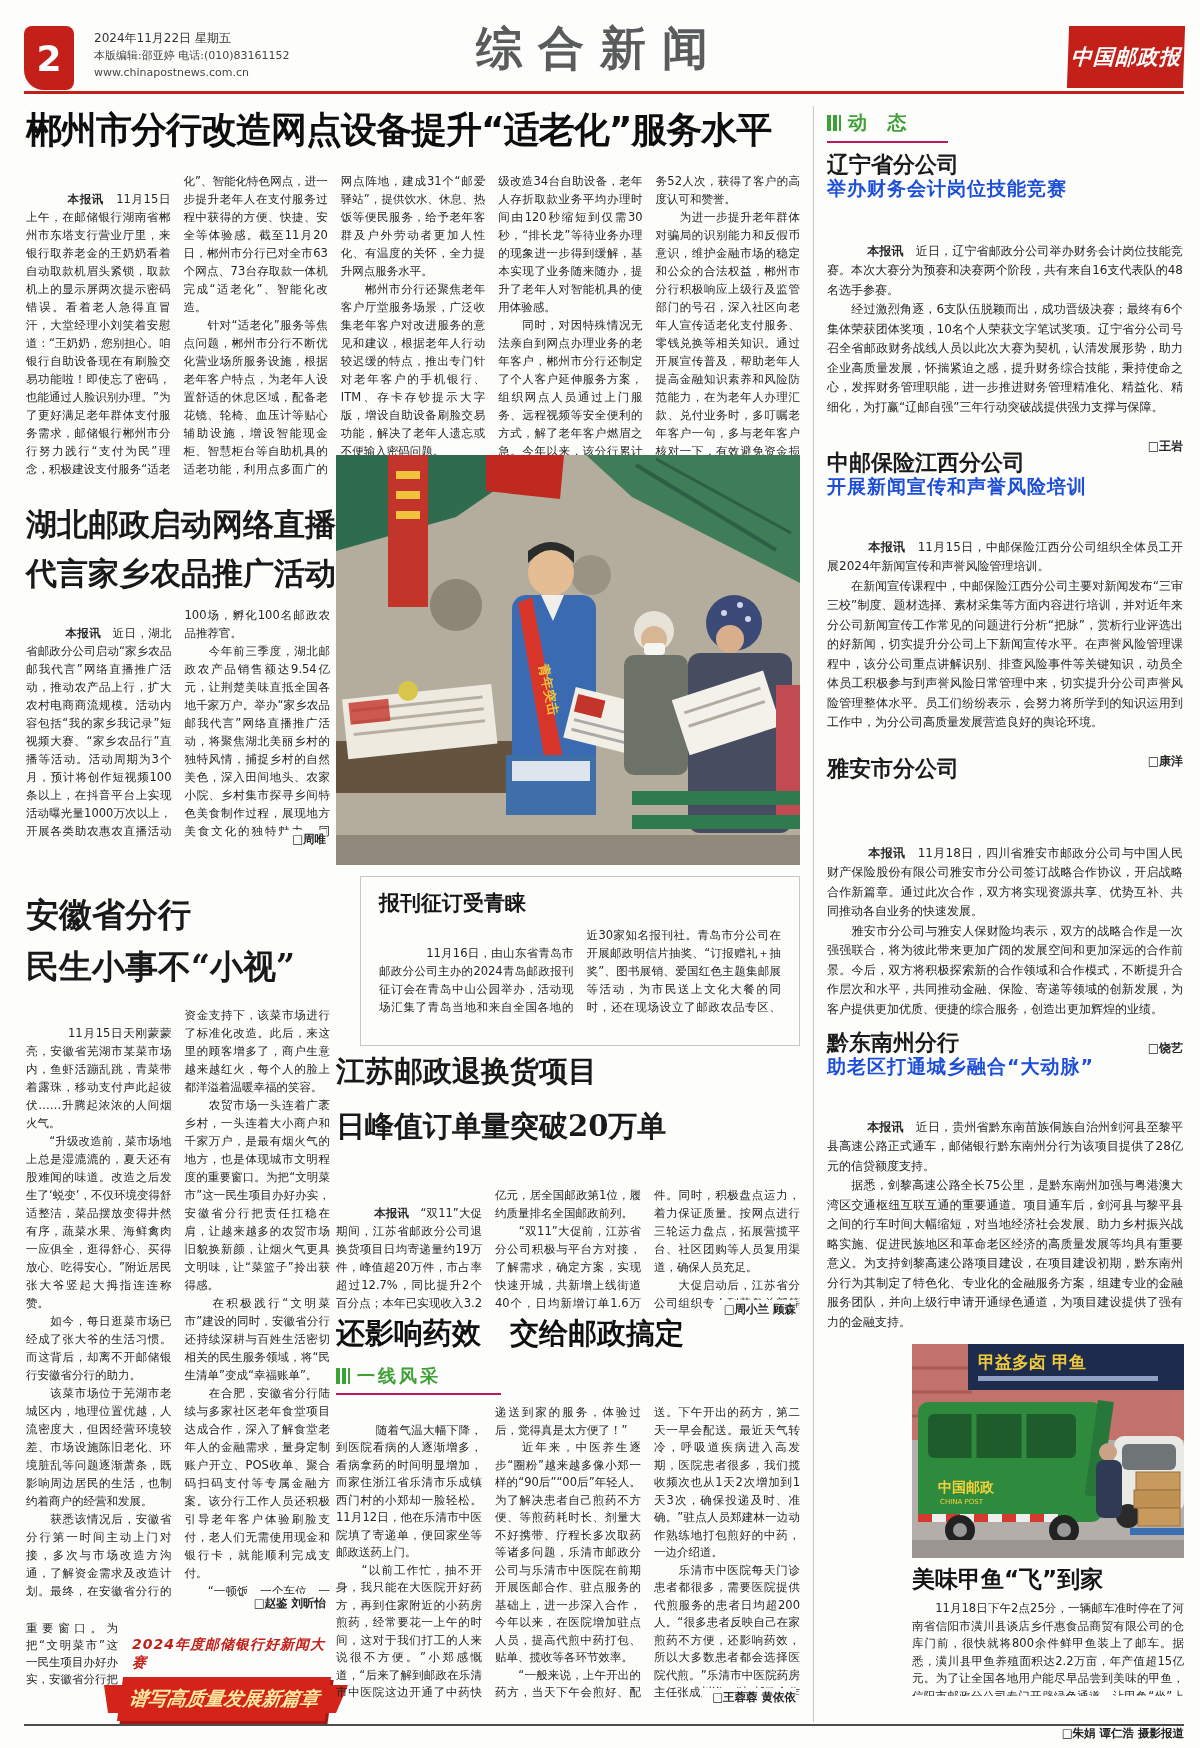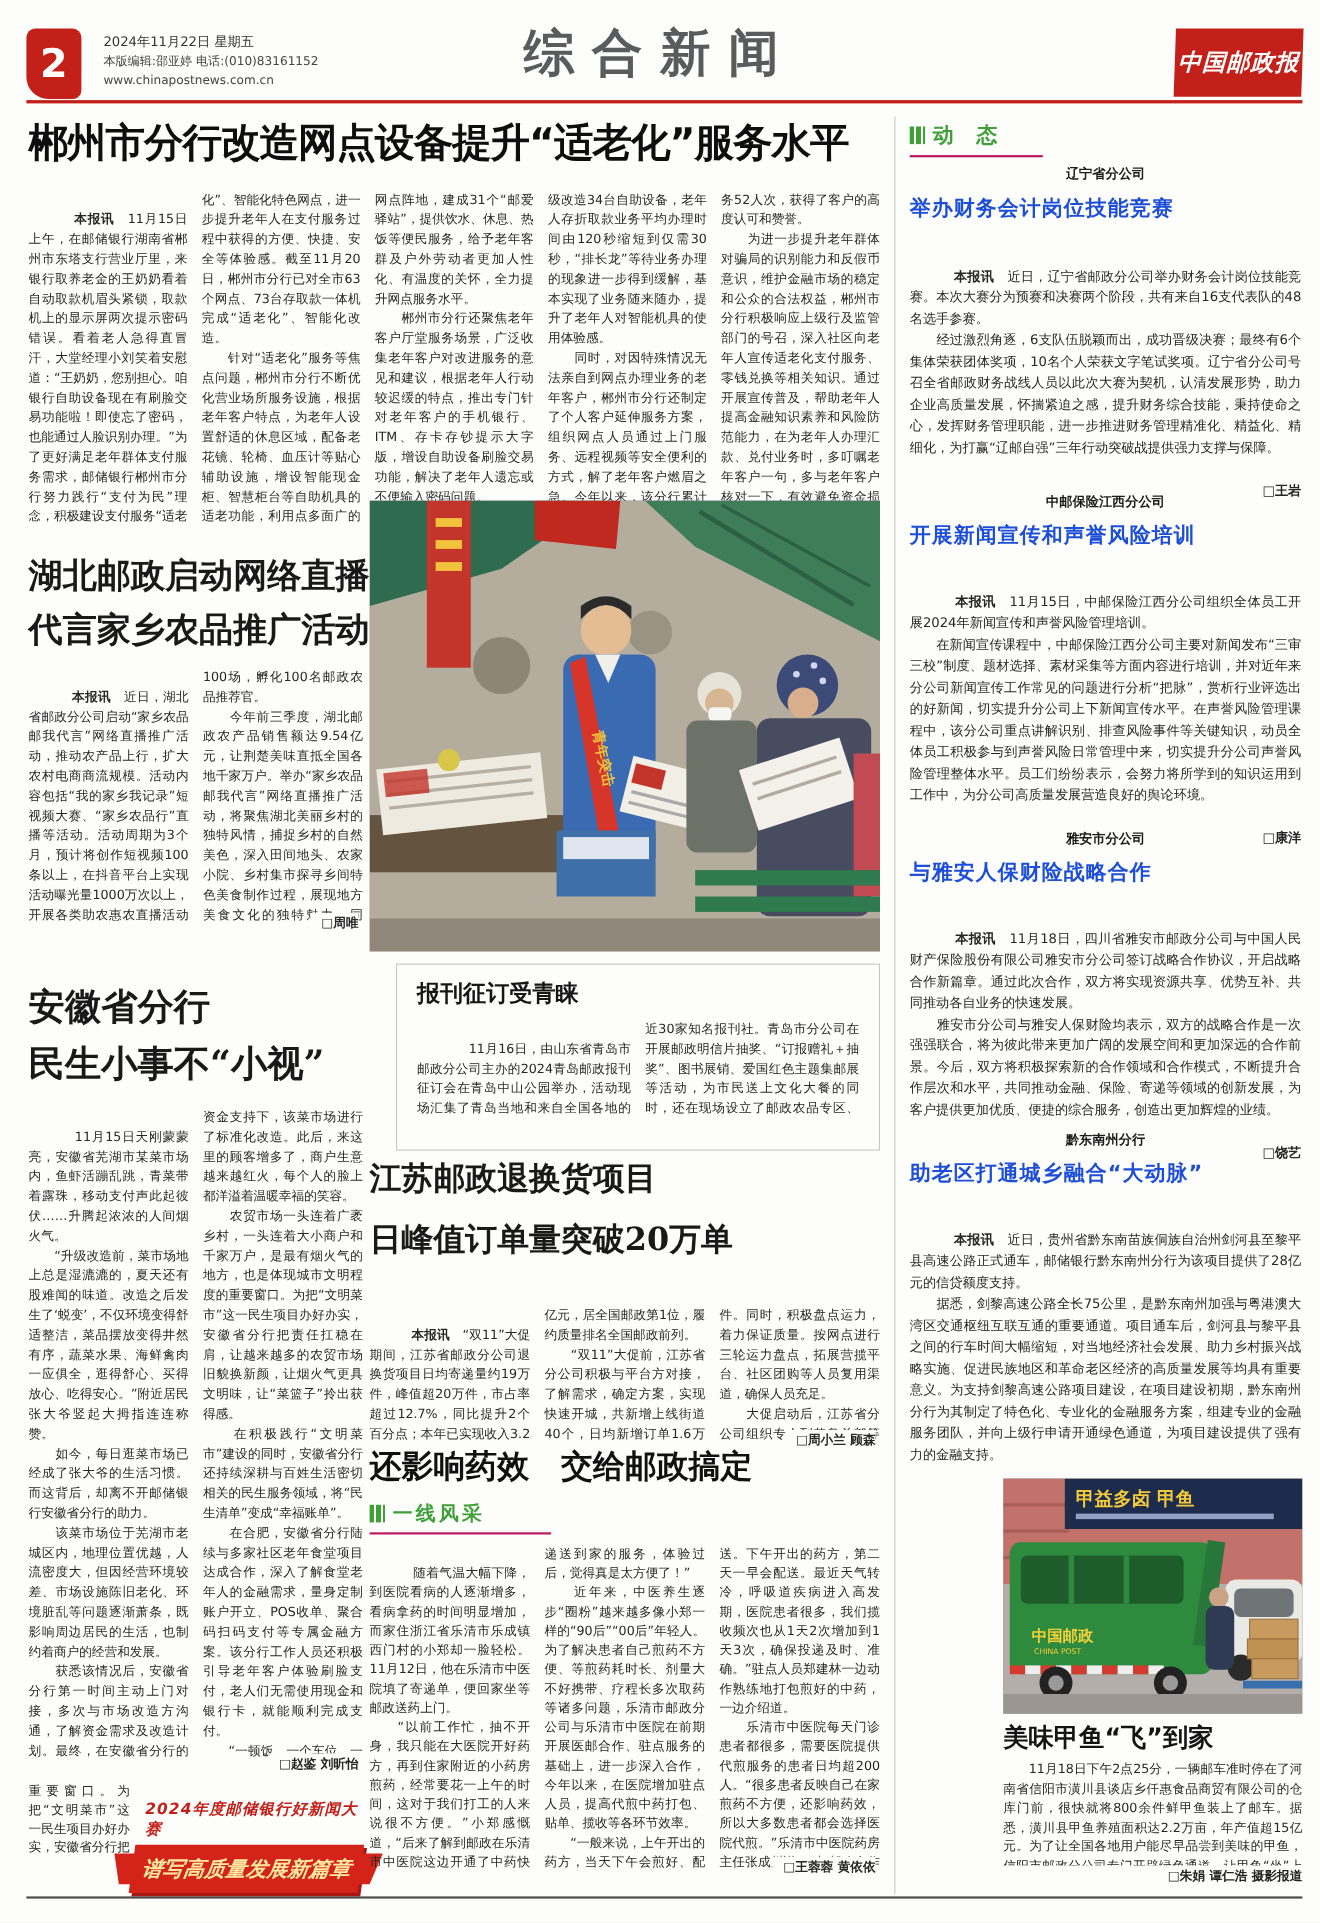--- a/index.html
+++ b/index.html
@@ -24,39 +24,39 @@
 
   
   .bt{font-size:11.5px;line-height:18px;text-align:justify;white-space:pre-wrap;
       overflow:hidden;color:#262626;}
   .cols2{column-count:2;column-gap:13px;}
   .cols3{column-count:3;column-gap:13px;}
   .cols5{column-count:5;column-gap:13px;}
   .lead{font-weight:bold;}
   .byline-abs{position:absolute;right:4px;bottom:0;background:#fdfdfc;font-weight:bold;
       font-size:11.5px;padding-left:10px;line-height:18px;}
-  .byline-line{font-weight:bold;font-size:11.5px;text-align:right;}
+  .byline-line{font-weight:bold;font-size:11.5px;text-align:right;margin-top:28px;}
 
   
   .h-main{left:26px;top:106px;width:774px;font-size:36px;font-weight:900;color:#0e0e0e;
       letter-spacing:-1px;white-space:nowrap;}
   .h-serif{font-family:"DejaVu Serif",serif;font-weight:bold;color:#191919;}
   .h-hubei{left:26px;top:500px;font-size:31px;line-height:49px;text-align:center;}
   .h-anhui{left:26px;top:889px;font-size:33px;line-height:52px;}
   .h-js{left:336px;top:1044px;font-size:29px;line-height:55px;}
   .h-qy{left:336px;top:1314px;font-size:29px;font-weight:800;color:#101010;}
 
   
   .gtag{display:inline-block;border-bottom:2px solid #be185d;padding:0 34px 5px 0;}
   .gtag .blk{display:inline-block;width:14px;height:16px;vertical-align:-2px;margin-right:7px;
       background:linear-gradient(90deg,#3fa037 0 4px,#fdfdfc 4px 6px,#3fa037 6px 10px,#fdfdfc 10px 12px,#3fa037 12px 14px);}
   .gtag .txt{color:#3fa037;font-weight:bold;font-size:19px;letter-spacing:7px;}
 
   
-  .kicker{left:827px;width:356px;font-size:12px;font-weight:bold;color:#1b1b1b;text-align:center;}
+  .kicker{left:827px;width:356px;font-size:22px;font-weight:bold;color:#1b1b1b;}
   .stitle{left:827px;width:356px;font-size:19px;font-weight:bold;color:#1d4ed8;letter-spacing:1px;}
   .sbody{left:827px;width:356px;font-size:12px;line-height:19.5px;}
   .byline-inline{display:inline-block;width:100%;text-align:right;font-weight:bold;}
 
   
   .capbox{left:360px;top:876px;width:440px;height:170px;border:1px solid #c6c6c6;
       box-sizing:border-box;padding:12px 18px 6px 18px;}
   .capbox .ct{font-size:21px;font-weight:bold;color:#161616;margin-bottom:9px;}
 
   
@@ -251,21 +251,20 @@
 
   <div class="abs kicker" style="top:448px;">中邮保险江西分公司</div>
   <div class="abs stitle" style="top:474px;">开展新闻宣传和声誉风险培训</div>
   <div class="abs bt sbody" style="top:518px;">
     <span class="lead">　　本报讯　</span><span>11月15日，中邮保险江西分公司组织全体员工开展2024年新闻宣传和声誉风险管理培训。
 　　在新闻宣传课程中，中邮保险江西分公司主要对新闻发布“三审三校”制度、题材选择、素材采集等方面内容进行培训，并对近年来分公司新闻宣传工作常见的问题进行分析“把脉”，赏析行业评选出的好新闻，切实提升分公司上下新闻宣传水平。在声誉风险管理课程中，该分公司重点讲解识别、排查风险事件等关键知识，动员全体员工积极参与到声誉风险日常管理中来，切实提升分公司声誉风险管理整体水平。员工们纷纷表示，会努力将所学到的知识运用到工作中，为分公司高质量发展营造良好的舆论环境。</span>
     <span class="byline-inline">□康洋</span>
   </div>
 
   <div class="abs kicker" style="top:754px;">雅安市分公司</div>
-  <div class="abs stitle" style="top:780px;">与雅安人保财险战略合作</div>
   <div class="abs bt sbody" style="top:824px;">
     <span class="lead">　　本报讯　</span><span>11月18日，四川省雅安市邮政分公司与中国人民财产保险股份有限公司雅安市分公司签订战略合作协议，开启战略合作新篇章。通过此次合作，双方将实现资源共享、优势互补、共同推动各自业务的快速发展。
 　　雅安市分公司与雅安人保财险均表示，双方的战略合作是一次强强联合，将为彼此带来更加广阔的发展空间和更加深远的合作前景。今后，双方将积极探索新的合作领域和合作模式，不断提升合作层次和水平，共同推动金融、保险、寄递等领域的创新发展，为客户提供更加优质、便捷的综合服务，创造出更加辉煌的业绩。</span>
     <span class="byline-inline">□饶艺</span>
   </div>
 
   <div class="abs kicker" style="top:1028px;">黔东南州分行</div>
   <div class="abs stitle" style="top:1054px;">助老区打通城乡融合“大动脉”</div>
   <div class="abs bt sbody" style="top:1098px;">
     <span class="lead">　　本报讯　</span><span>近日，贵州省黔东南苗族侗族自治州剑河县至黎平县高速公路正式通车，邮储银行黔东南州分行为该项目提供了28亿元的信贷额度支持。

